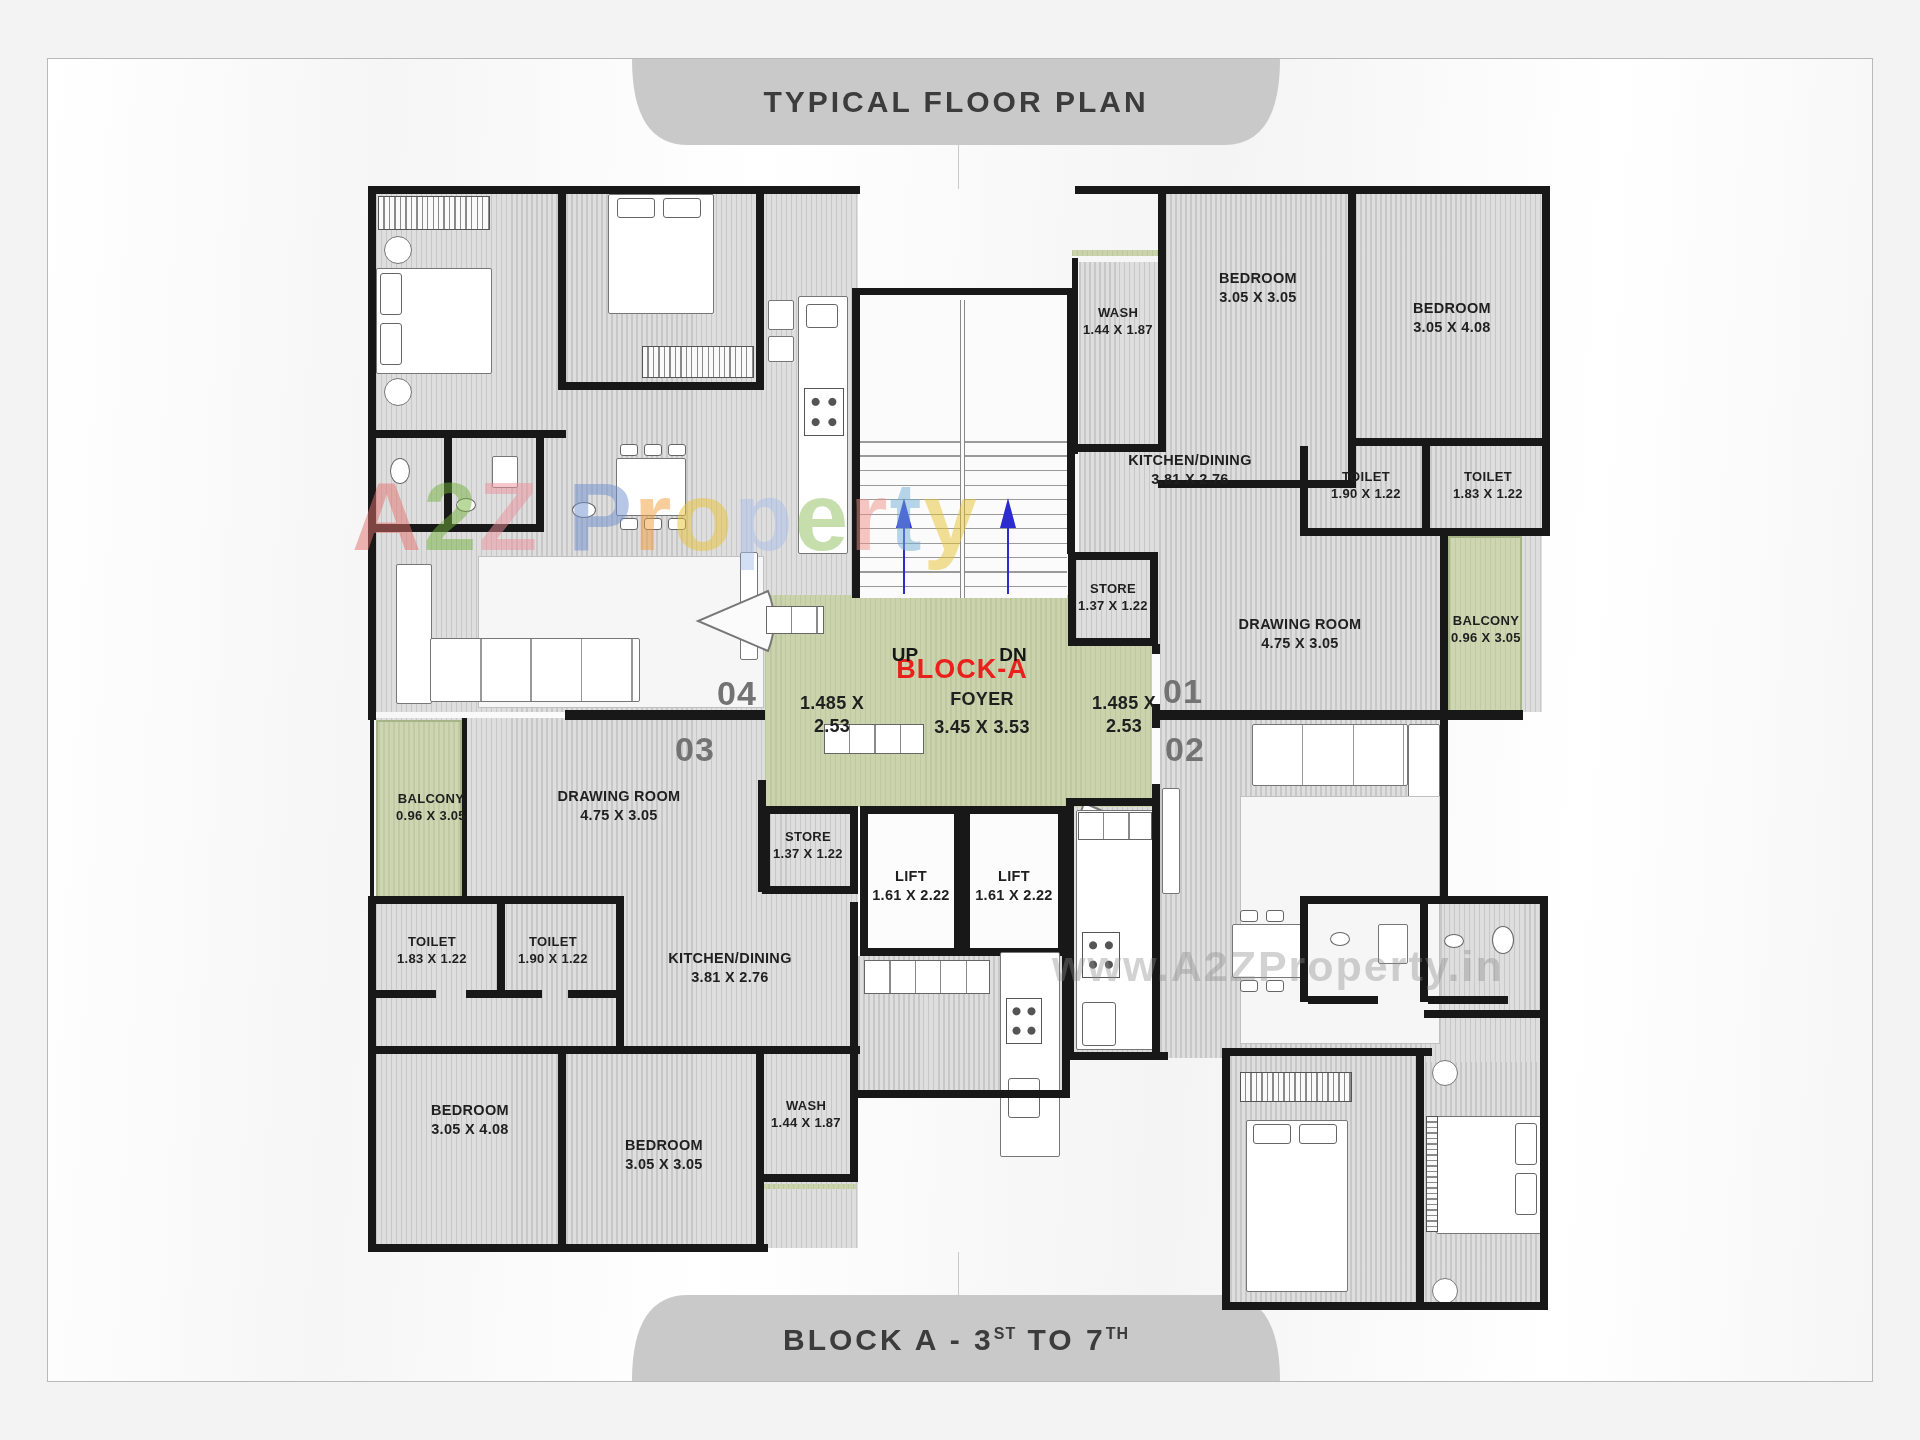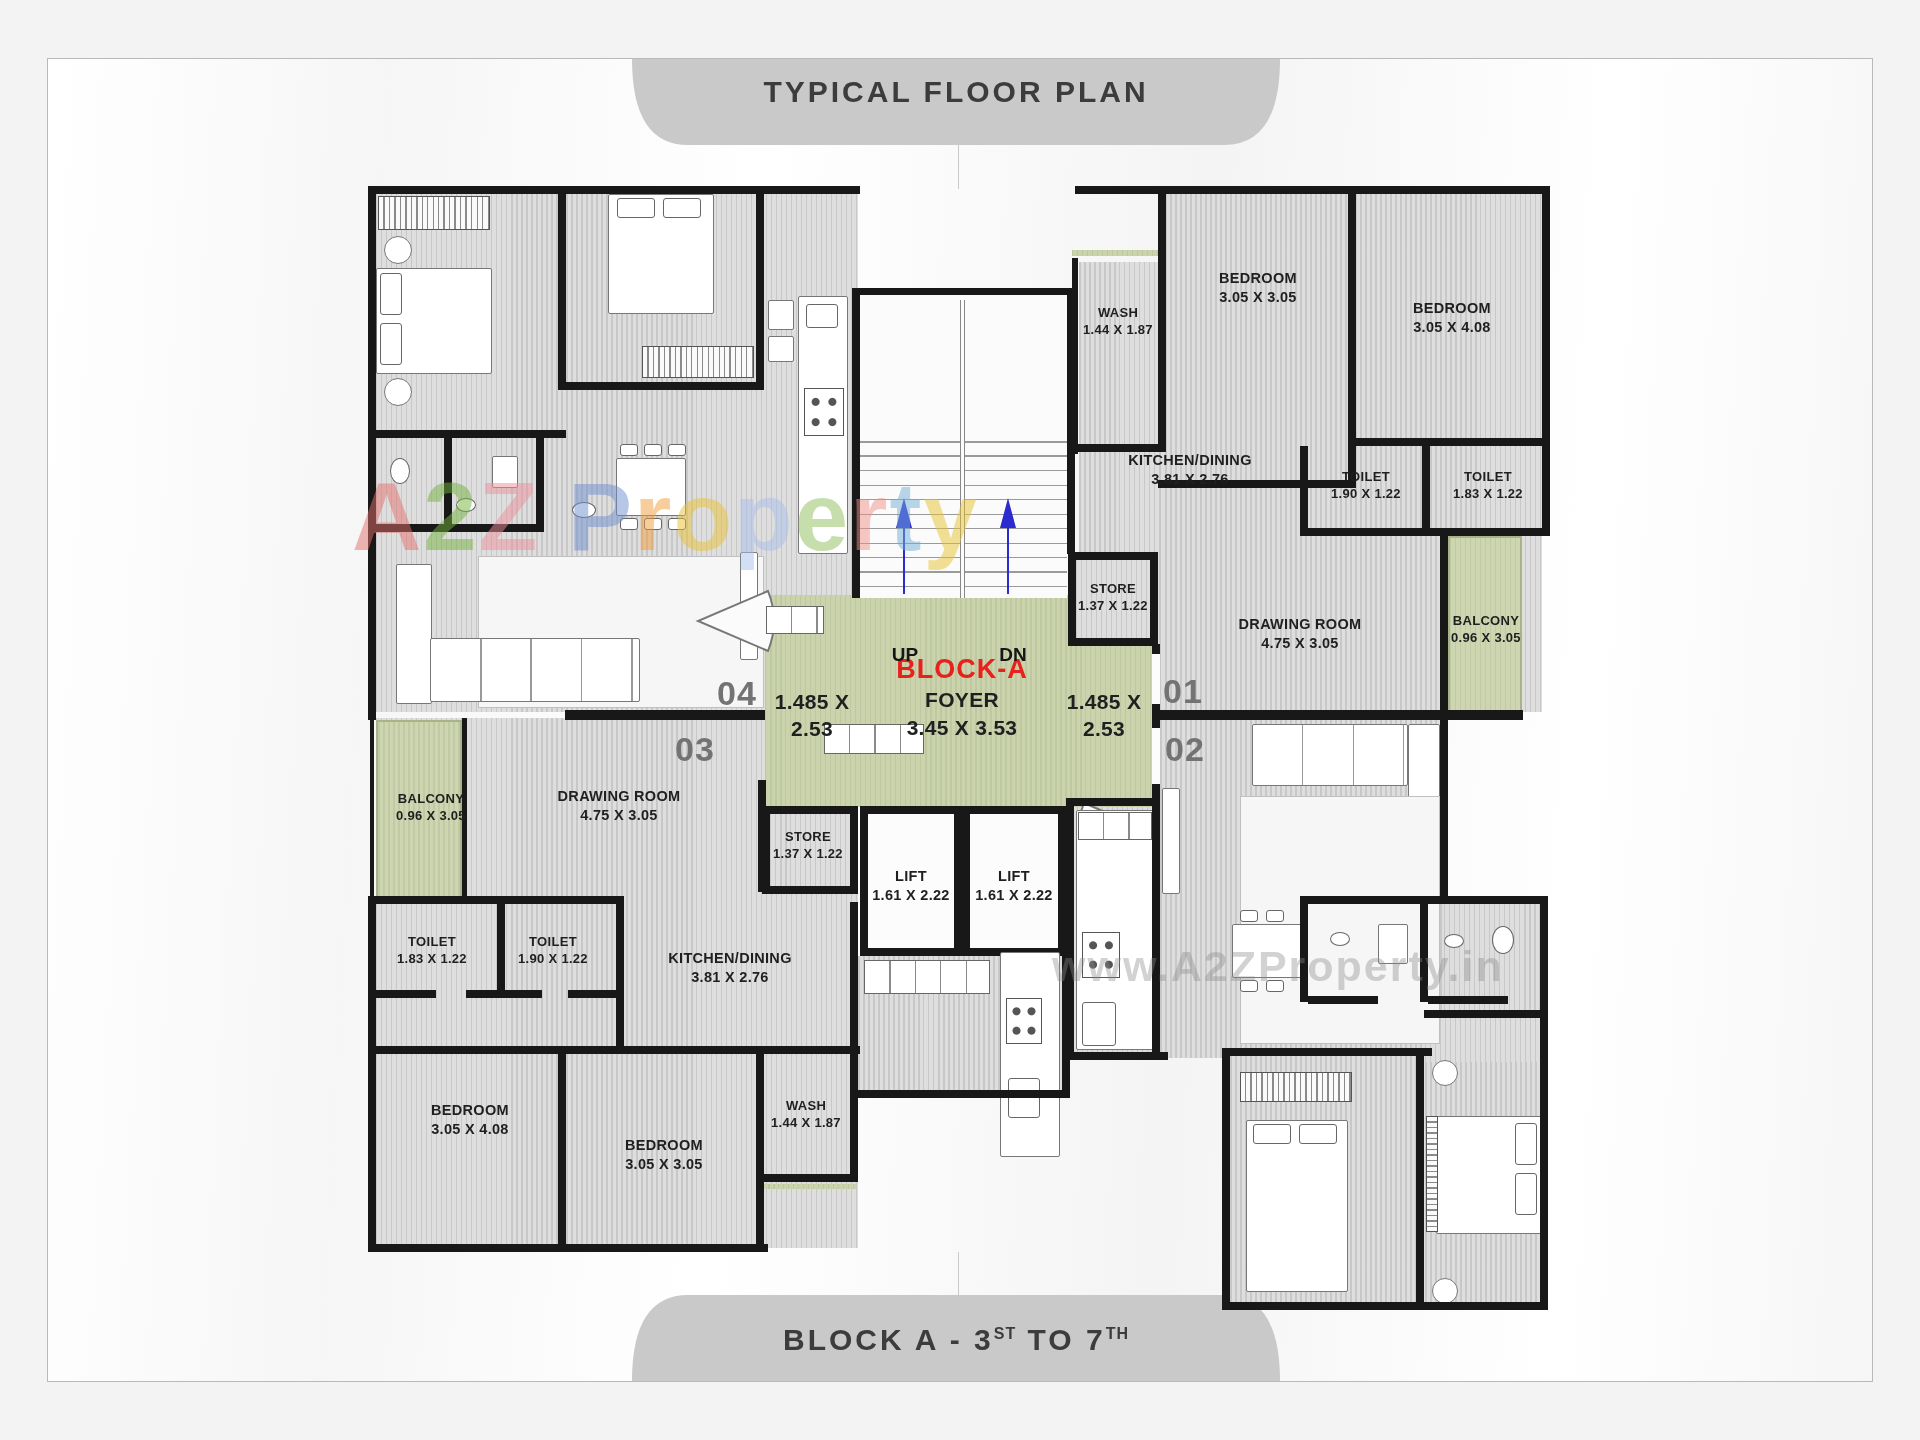--- a/index.html
+++ b/index.html
@@ -18,21 +18,21 @@
           background-image:repeating-linear-gradient(90deg, rgba(100,120,70,.12) 0 1.5px, rgba(0,0,0,0) 1.5px 5px);
           border:2px solid #a6b487; }
   .box { position:absolute; border:8px solid #181818; }
   .boxfloor { background:#dedede;
           background-image:repeating-linear-gradient(90deg, rgba(110,110,110,.20) 0 1.5px, rgba(0,0,0,0) 1.5px 5px); }
   .boxwhite { background:#fcfcfc; }
   .gap { position:absolute; background:#fcfcfc; }
   .lbl { position:absolute; transform:translate(-50%,-50%); text-align:center; color:#1f1f1f;
          font-weight:bold; font-size:14.5px; line-height:1.3; letter-spacing:.3px; white-space:nowrap; }
   .lbl.small { font-size:13px; }
-  .lbl.big { font-size:21px; }
+  .lbl.big { font-size:18px;margin-left:20px; }
   .unum { position:absolute; transform:translate(-50%,-50%); color:#737373; font-weight:bold; font-size:34px; letter-spacing:1px; }
   .blocka { position:absolute; transform:translate(-50%,-50%); color:#e8211d; font-weight:bold; font-size:27px; letter-spacing:1px; }
   .updn { position:absolute; transform:translate(-50%,-50%); color:#161616; font-weight:bold; font-size:19px;margin-top:47px; }
   .furn { position:absolute; background:#fff; border:1.5px solid #777; border-radius:2px; }
   .soft { position:absolute; background:#f6f6f6; border:1px solid #c0c0c0; }
   .hatch { position:absolute; border:1.5px solid #555;
            background:repeating-linear-gradient(90deg,#fafafa 0 4px,#8a8a8a 4px 5.5px); }
   .hatchv { position:absolute; border:1.5px solid #555;
            background:repeating-linear-gradient(0deg,#fafafa 0 4px,#8a8a8a 4px 5.5px); }
   .circ { position:absolute; background:#fff; border:1.5px solid #777; border-radius:50%; }
@@ -62,21 +62,21 @@
             opacity:.38; letter-spacing:2px; white-space:nowrap; pointer-events:none; }
 </style>
 </head>
 <body>
 
 <div class="panel"></div>
 
 <svg class="abs" style="left:632px;top:59px;" width="648" height="86" viewBox="0 0 648 86">
   <path d="M0,0 H648 Q648,86 592,86 H56 Q0,86 0,0 Z" fill="#c9c9c9"></path>
 </svg>
-<div class="banner-text" style="left:956px;top:92px;">TYPICAL FLOOR PLAN</div>
+<div class="banner-text" style="left:956px;top:102px;">TYPICAL FLOOR PLAN</div>
 
 <svg class="abs" style="left:632px;top:1295px;" width="648" height="86" viewBox="0 0 648 86">
   <path d="M56,0 H592 Q648,0 648,86 H0 Q0,0 56,0 Z" fill="#c9c9c9"></path>
 </svg>
 <div class="banner-text" style="left:956px;top:1340px;">
   <span>BLOCK A - 3</span><span class="sup">ST</span><span> TO 7</span><span class="sup">TH</span>
 </div>
 <div class="crease" style="left:958px;top:145px;height:44px;"></div>
 <div class="crease" style="left:958px;top:1252px;height:44px;"></div>
 

